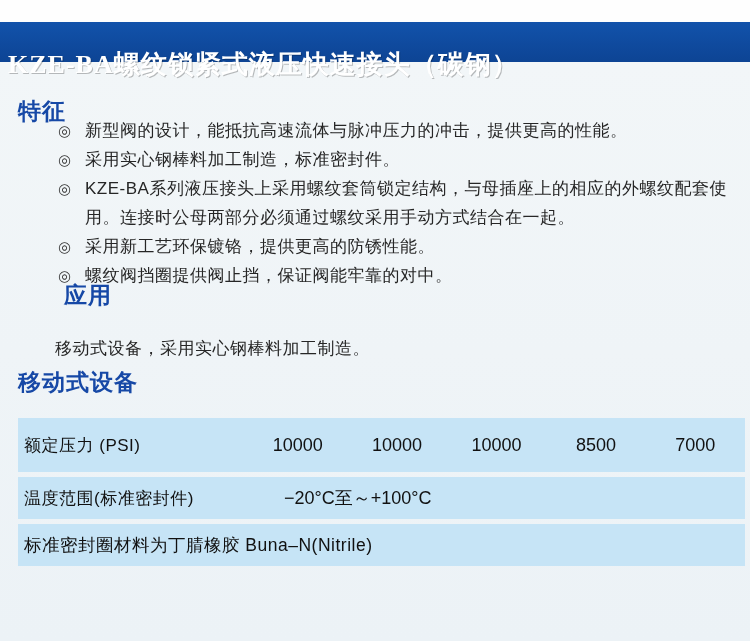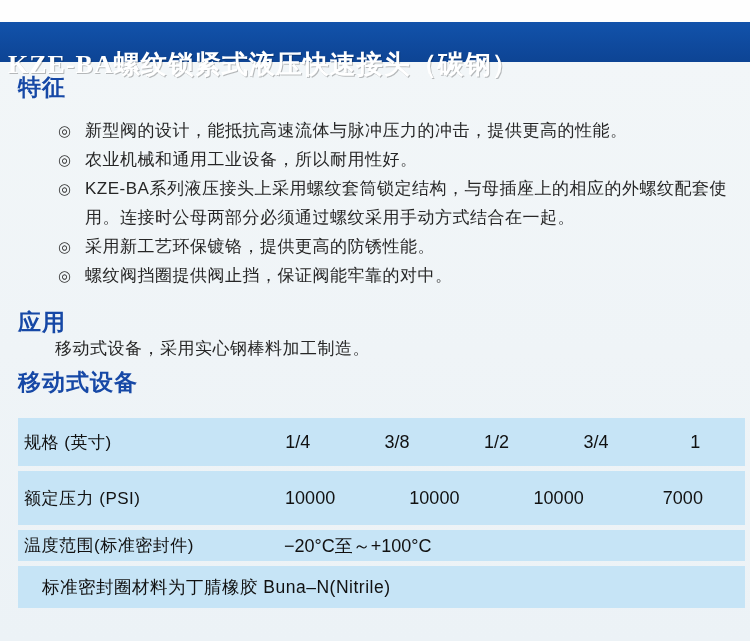--- a/index.html
+++ b/index.html
@@ -37,22 +37,22 @@
   }
   .section-heading {
     position: absolute;
     left: 18px;
     font-size: 23px;
     font-weight: bold;
     color: #1648a6;
     letter-spacing: 1px;
     white-space: nowrap;
   }
-  #heading-features   { top: 72px; text-align: right; }
-  #heading-application{ top: 307px; }
+  #heading-features   { top: 96px; text-align: right; }
+  #heading-application{ top: 280px; margin-left: 46px; }
   #heading-specs      { top: 367px; }
 
   .bullet-list {
     position: absolute;
     left: 58px; top: 116px;
     width: 684px;
   }
   .bullet-item {
     display: flex;
     align-items: flex-start;
@@ -97,31 +97,31 @@
     white-space: nowrap;
   }
   .spec-row .cell {
     flex: 1 1 0;
     text-align: center;
     font-size: 18px;
     white-space: nowrap;
   }
   #row-size     { height: 48px; }
   #row-pressure { height: 54px; }
-  #row-temp     { height: 31px; }
+  #row-temp     { height: 42px; }
   #row-seal     { height: 42px; }
   #row-temp .merged-cell {
     flex: 1 1 0;
     text-align: left;
     padding-left: 36px;
     font-size: 18px;
     white-space: nowrap;
   }
   #row-seal .single-cell {
-    padding-left: 24px;
+    padding-left: 6px;
     font-size: 17.5px;
     letter-spacing: 0.5px;
     white-space: nowrap;
   }
 </style>
 </head>
 <body>
 
 <div class="top-strip"></div>
 
@@ -131,21 +131,21 @@
 
 <div class="section-heading" id="heading-features">特征</div>
 
 <div class="bullet-list">
   <div class="bullet-item">
     <span class="bullet-glyph">◎</span>
     <span class="bullet-text">新型阀的设计，能抵抗高速流体与脉冲压力的冲击，提供更高的性能。</span>
   </div>
   <div class="bullet-item">
     <span class="bullet-glyph">◎</span>
-    <span class="bullet-text">农业机械和通用工业设备，所以耐用性好。</span>
+    <span class="bullet-text">采用实心钢棒料加工制造，标准密封件。</span>
   </div>
   <div class="bullet-item">
     <span class="bullet-glyph">◎</span>
     <span class="bullet-text">KZE-BA系列液压接头上采用螺纹套筒锁定结构，与母插座上的相应的外螺纹配套使用。连接时公母两部分必须通过螺纹采用手动方式结合在一起。</span>
   </div>
   <div class="bullet-item">
     <span class="bullet-glyph">◎</span>
     <span class="bullet-text">采用新工艺环保镀铬，提供更高的防锈性能。</span>
   </div>
   <div class="bullet-item">
@@ -154,33 +154,26 @@
   </div>
 </div>
 
 <div class="section-heading" id="heading-application">应用</div>
 
 <div class="application-text">移动式设备，采用实心钢棒料加工制造。</div>
 
 <div class="section-heading" id="heading-specs">移动式设备</div>
 
 <div class="spec-table">
-  <div class="spec-row" id="row-size">
-    <span class="row-label">规格 (英寸)</span>
-    <span class="cell">1/4</span>
-    <span class="cell">3/8</span>
-    <span class="cell">1/2</span>
-    <span class="cell">3/4</span>
-    <span class="cell">1</span>
-  </div>
   <div class="spec-row" id="row-pressure">
     <span class="row-label">额定压力 (PSI)</span>
     <span class="cell">10000</span>
     <span class="cell">10000</span>
     <span class="cell">10000</span>
+    <span class="cell">8500</span>
     <span class="cell">7000</span>
   </div>
   <div class="spec-row" id="row-temp">
     <span class="row-label">温度范围(标准密封件)</span>
     <span class="merged-cell">−20°C至～+100°C</span>
   </div>
   <div class="spec-row" id="row-seal">
     <span class="single-cell">标准密封圈材料为丁腈橡胶 Buna–N(Nitrile)</span>
   </div>
 </div>

